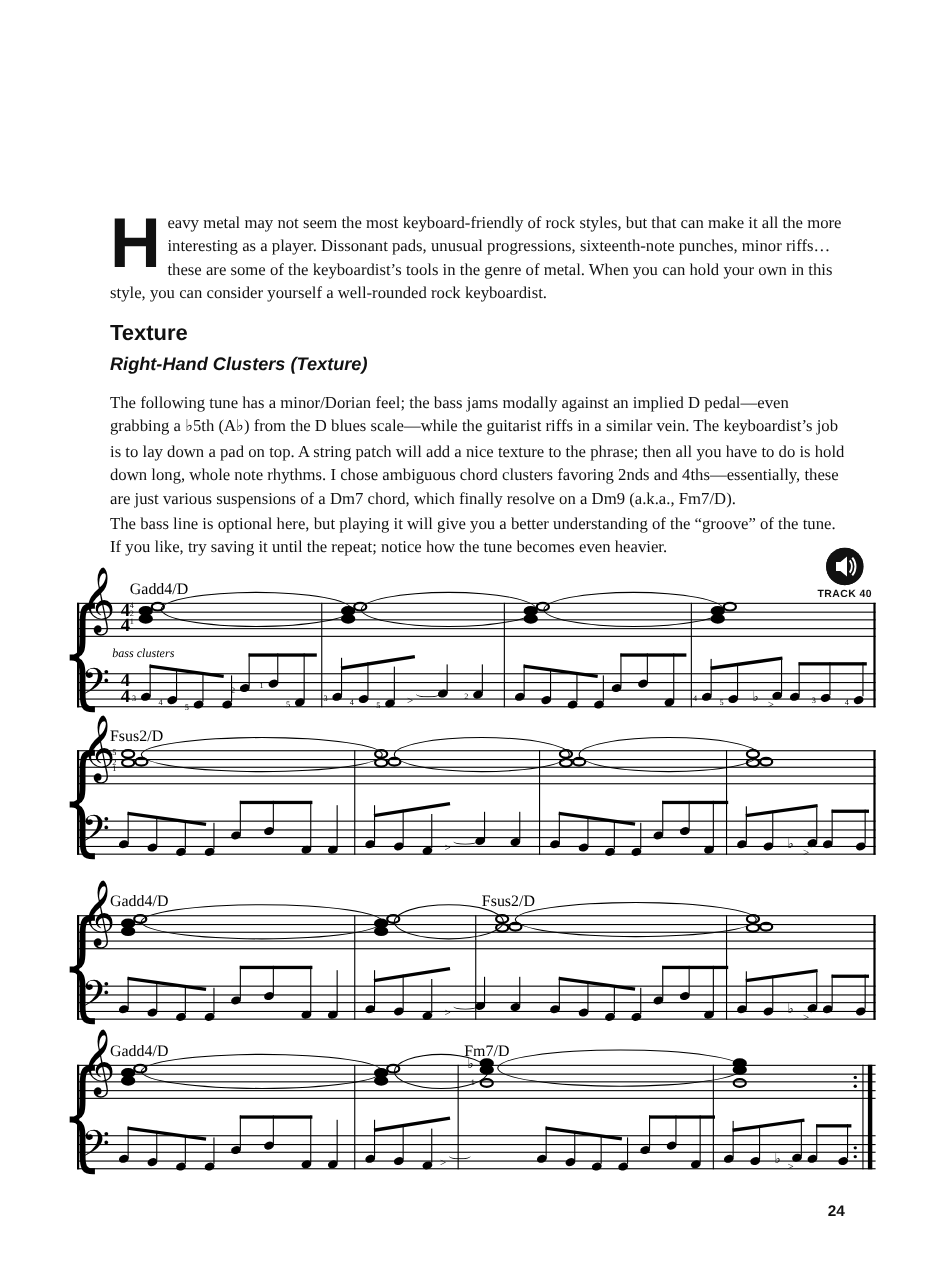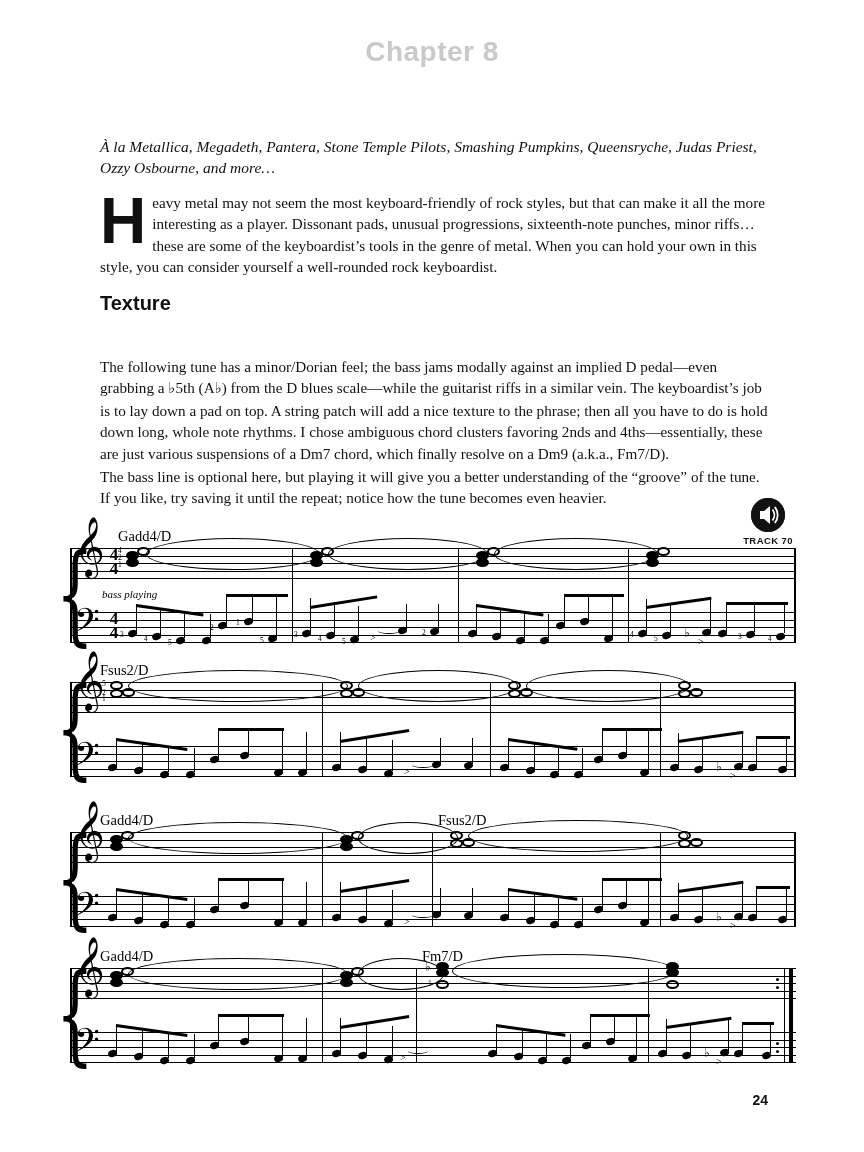--- a/index.html
+++ b/index.html
@@ -175,44 +175,43 @@
     position:absolute;right:96px;bottom:44px;
     font-family:"Liberation Sans", sans-serif;
     font-weight:bold;font-size:14px;color:#111;
   }
 </style>
 </head>
 <body>
 
 <div class="page">
 
-  <div class="chapter-label">Chapter 8</div>
-
-  <div class="intro">À la Metallica, Megadeth, Pantera, Stone Temple Pilots, Smashing Pumpkins, Queensryche, Judas Priest, Ozzy Osbourne, and more…</div>
+
 
   <div class="para-block">
     <span class="dropcap">H</span><span>eavy metal may not seem the most keyboard-friendly of rock styles, but that can make it all the more interesting as a player. Dissonant pads, unusual progressions, sixteenth-note punches, minor riffs… these are some of the keyboardist’s tools in the genre of metal. When you can hold your own in this style, you can consider yourself a well-rounded rock keyboardist.</span>
   </div>
 
   <div class="h-comping">Texture</div>
+  <div class="h-sub">Right-Hand Clusters (Texture)</div>
 
   <div class="body-p" id="p2"><span>The following tune has a minor/Dorian feel; the bass jams modally against an implied D pedal—even grabbing a </span><span class="flat">♭</span><span>5th (A</span><span class="flat">♭</span><span>) from the D blues scale—while the guitarist riffs in a similar vein. The keyboardist’s job is to lay down a pad on top. A string patch will add a nice texture to the phrase; then all you have to do is hold down long, whole note rhythms. I chose ambiguous chord clusters favoring 2nds and 4ths—essentially, these are just various suspensions of a Dm7 chord, which finally resolve on a Dm9 (a.k.a., Fm7/D).</span></div>
 
   <div class="body-p" id="p3">The bass line is optional here, but playing it will give you a better understanding of the “groove” of the tune. If you like, try saving it until the repeat; notice how the tune becomes even heavier.</div>
 
   <div class="track-wrap">
     <div class="track-circle">
       <svg width="34" height="34" viewBox="0 0 34 34" aria-hidden="true">
         <circle cx="17" cy="17" r="17" fill="#111"></circle>
         <path d="M9 13 h4 l6 -5 v18 l-6 -5 h-4 z" fill="#fff"></path>
         <path d="M21.5 11.5 a9 9 0 0 1 0 11" stroke="#fff" stroke-width="1.8" fill="none"></path>
         <path d="M23.8 9 a12.5 12.5 0 0 1 0 16" stroke="#fff" stroke-width="1.8" fill="none"></path>
       </svg>
     </div>
-    <div class="track-label">TRACK 70</div>
+    <div class="track-label">TRACK 40</div>
   </div>
 
   <div class="system" style="top:530px">
     <div class="sys-inner">
       <div class="brace">{</div>
       <div class="sysline"></div>
       <div class="staff staff-tr">
         <div class="ln"></div>
           <div class="ln"></div>
           <div class="ln"></div>
@@ -231,21 +230,21 @@
       <div class="timesig ts-tr">
         <div>4</div>
         <div>4</div>
       </div>
       <div class="timesig ts-bs">
         <div>4</div>
         <div>4</div>
       </div>
 
       <div class="chordsym" style="left:48px;top:-2px">Gadd4/D</div>
-      <div class="bassopt" style="left:32px;top:58px">bass playing</div>
+      <div class="bassopt" style="left:32px;top:58px">bass clusters</div>
 
       <div class="barline" style="left:222px"></div>
       <div class="barline" style="left:388px"></div>
       <div class="barline" style="left:558px"></div>
       <div class="endline" style="left:724px"></div>
 
       <div class="cluster" style="left:56px;top:18px">
         <div class="wn solid" style="left:0px;top:10px"></div>
         <div class="wn solid" style="left:0px;top:3px"></div>
         <div class="wn" style="left:11px;top:-1px"></div>

